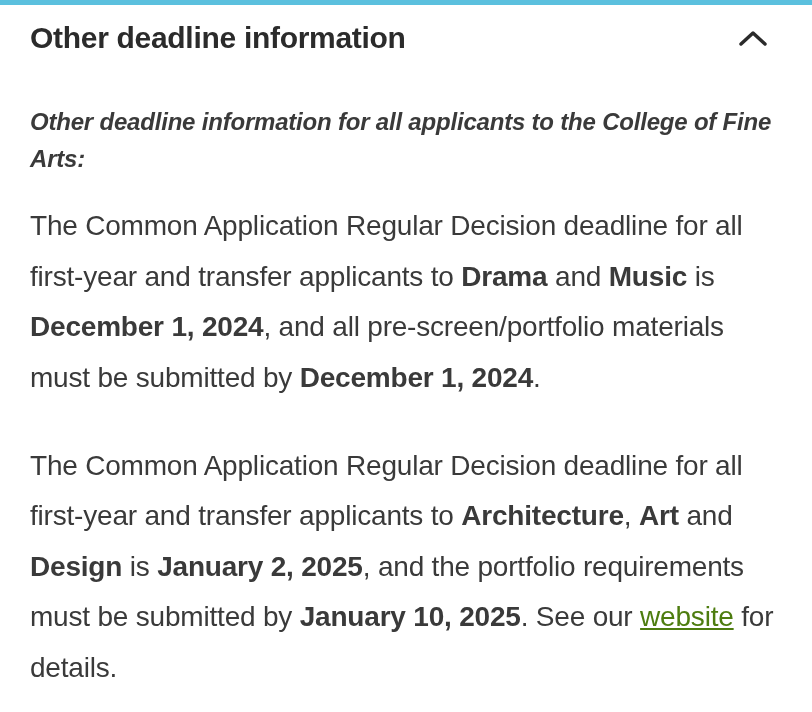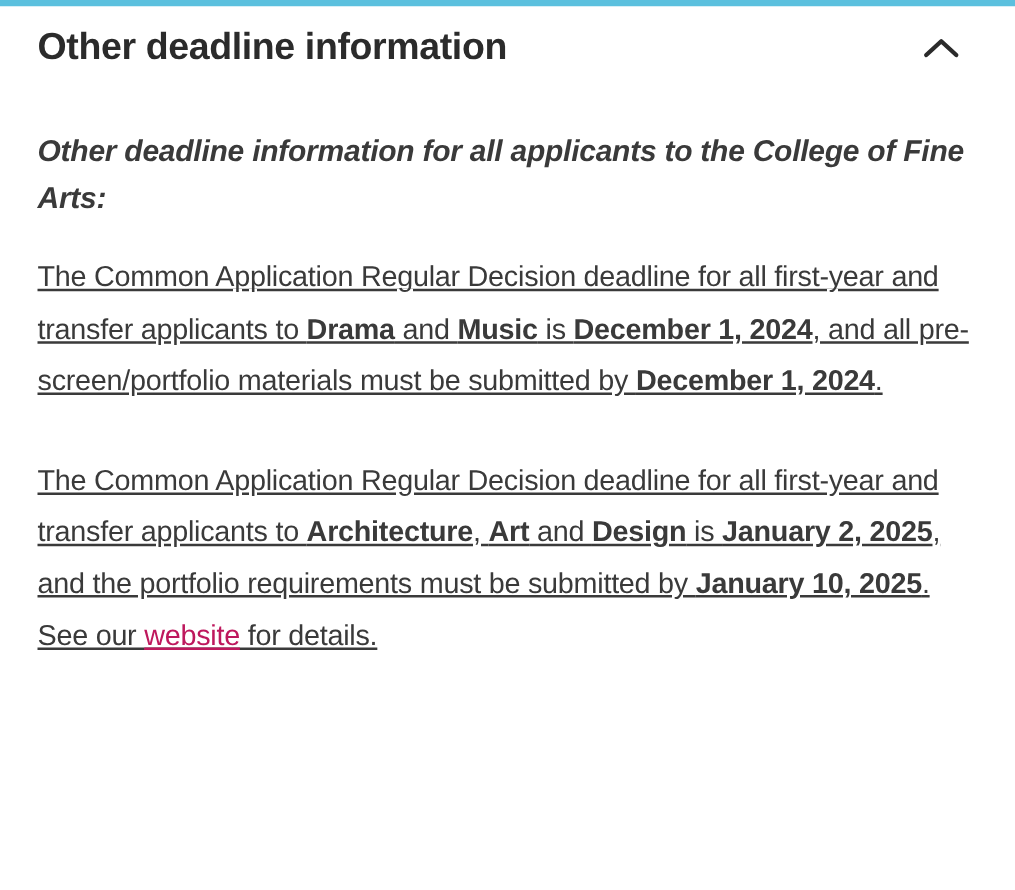--- a/index.html
+++ b/index.html
@@ -42,32 +42,31 @@
     .intro {
       font-size: 24px;
       font-weight: 700;
       font-style: italic;
       color: #3a3a3a;
       line-height: 1.55;
       margin-bottom: 24px;
       letter-spacing: -0.2px;
     }
     .para {
-      font-size: 23px;
+      font-size: 28px;
       color: #3a3a3a;
       line-height: 1.8;
       margin-bottom: 38px;
       letter-spacing: -0.2px;
-      text-decoration: underline;
     }
     .para strong {
       font-weight: 700;
     }
     .link {
-      color: #be185d;
+      color: #4d7c0f;
       text-decoration: underline;
       cursor: pointer;
     }
   </style>
 </head>
 <body>
 
 <div class="top-border"></div>
 
 <div class="container">

